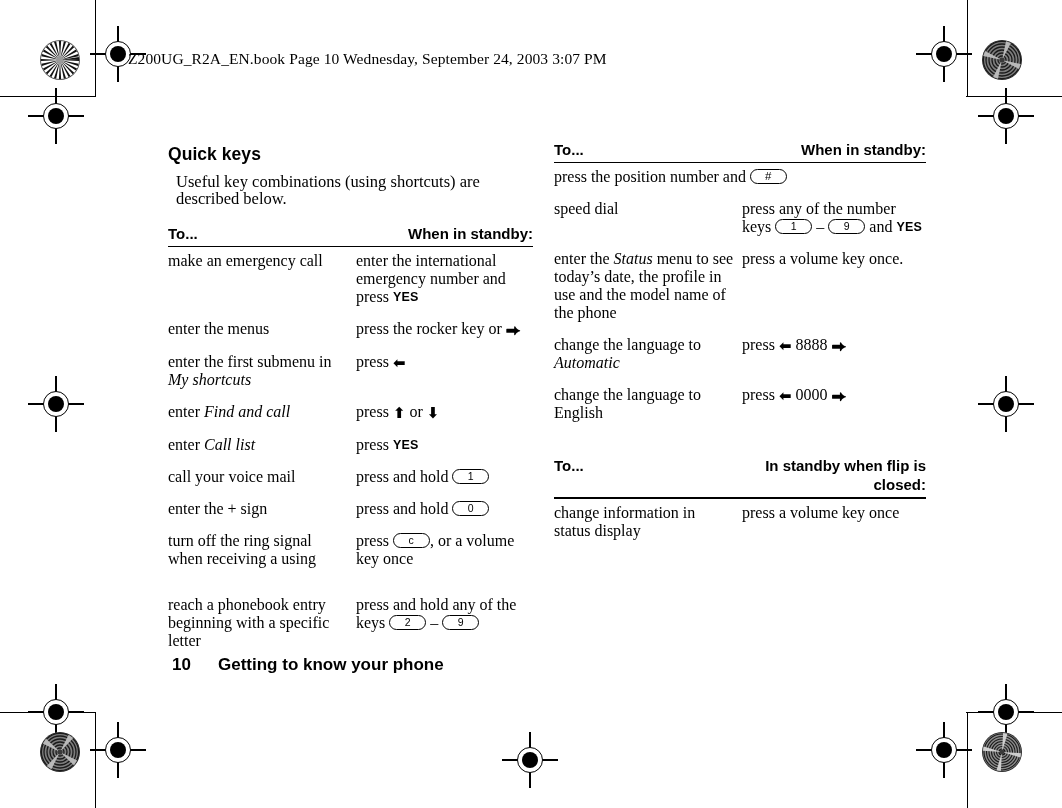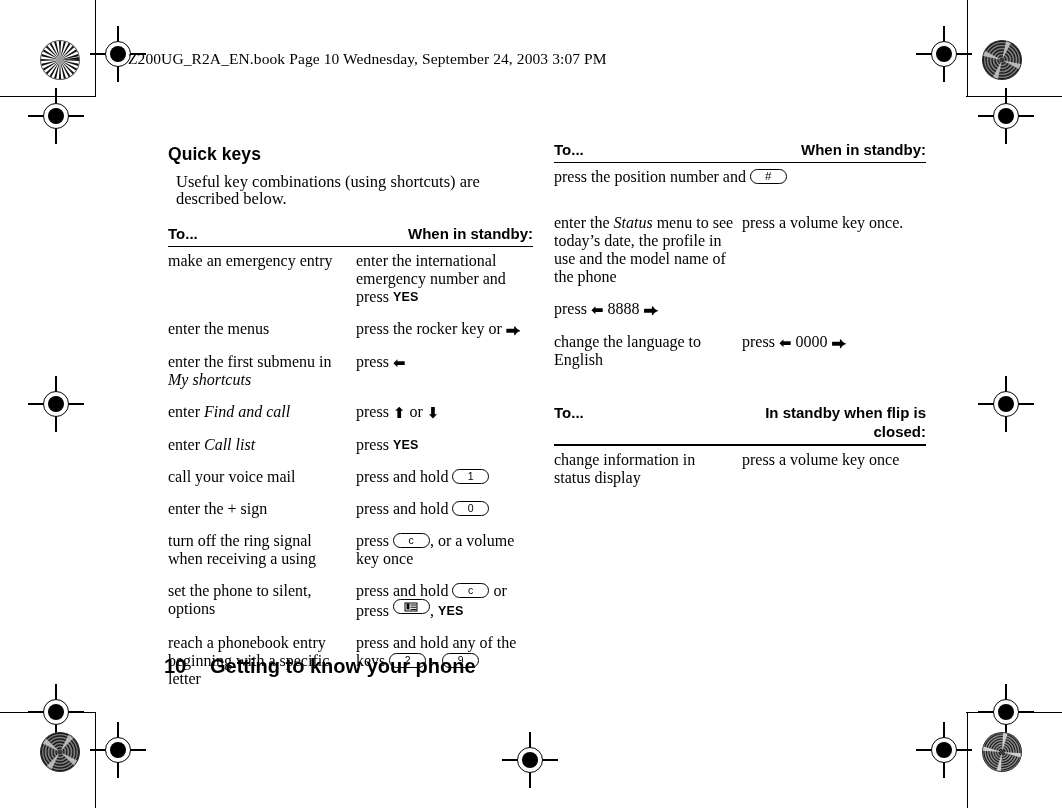--- a/index.html
+++ b/index.html
@@ -100,23 +100,23 @@
   }
   .kc-menu .mi::before {
     content:""; position:absolute; left:1px; top:0.5px; width:2.4px; height:6px; background:#000;
   }
   .kc-menu .mi::after {
     content:""; position:absolute; left:5px; top:1.2px; width:6px; height:1.1px; background:#000;
     box-shadow:0 2.2px 0 #000, 0 4.4px 0 #000;
   }
 
   .footer {
-    position:absolute; left:164px; top:655px;
+    position:absolute; left:172px; top:655px;
     font-family:"Liberation Sans", sans-serif;
-    font-weight:bold; font-size:20px;
+    font-weight:bold; font-size:17px;
   }
   .footer .pg { display:inline-block; width:46px; }
 </style>
 </head>
 <body>
 
 <div class="marks">
 
   <div class="rule vrule" style="left:95px; top:0; height:96px;"></div>
   <div class="rule vrule" style="left:95px; top:712px; height:96px;"></div>
@@ -413,21 +413,21 @@
       <p class="lead">Useful key combinations (using shortcuts) are described below.</p>
 
       <div style="margin-top:17px;">
         <div class="hdr-block">
           <div class="h1c">To...</div>
           <div class="h2c">When in standby:</div>
         </div>
         <div class="tbl-top-rule"></div>
         <div>
             <div class="row">
-              <div class="a">make an emergency entry</div>
+              <div class="a">make an emergency call</div>
               <div class="b">enter the international emergency number and press <span class="sc">YES</span></div>
             </div>
             <div class="rowspace"></div>
             <div class="row">
               <div class="a">enter the menus</div>
               <div class="b">press the rocker key or <span class="arr">⮕</span></div>
             </div>
             <div class="rowspace"></div>
             <div class="row">
               <div class="a">enter the first submenu in <i class="it">My shortcuts</i></div>
@@ -452,24 +452,20 @@
             <div class="row">
               <div class="a">enter the + sign</div>
               <div class="b">press and hold <span class="kc">0</span></div>
             </div>
             <div class="rowspace"></div>
             <div class="row">
               <div class="a">turn off the ring signal when receiving a using</div>
               <div class="b">press <span class="kc">c</span>, or a volume key once</div>
             </div>
             <div class="rowspace"></div>
-            <div class="row">
-              <div class="a">set the phone to silent, options</div>
-              <div class="b">press and hold <span class="kc">c</span> or press <span class="kc kc-menu"><span class="mi"></span></span>, <span class="sc">YES</span></div>
-            </div>
             <div class="rowspace"></div>
             <div class="row">
               <div class="a">reach a phonebook entry beginning with a specific letter</div>
               <div class="b">press and hold any of the keys <span class="kc">2</span> – <span class="kc">9</span></div>
             </div>
           </div>
       </div>
     </div>
 
     <div class="col col-right">
@@ -478,27 +474,32 @@
         <div class="hdr-block">
           <div class="h1c">To...</div>
           <div class="h2c">When in standby:</div>
         </div>
         <div class="tbl-top-rule"></div>
         <div>
             <div class="row">
               <div class="b">press the position number and <span class="kc hash">#</span></div>
             </div>
             <div class="rowspace"></div>
+            <div class="row">
+              <div class="a">speed dial</div>
+              <div class="b">press any of the number keys <span class="kc">1</span> – <span class="kc">9</span> and <span class="sc">YES</span></div>
+            </div>
             <div class="rowspace"></div>
             <div class="row">
               <div class="a">enter the <i class="it">Status</i> menu to see today’s date, the profile in use and the model name of the phone</div>
               <div class="b">press a volume key once.</div>
             </div>
             <div class="rowspace"></div>
             <div class="row">
+              <div class="a">change the language to <i class="it">Automatic</i></div>
               <div class="b">press <span class="arr">⬅</span> 8888 <span class="arr">⮕</span></div>
             </div>
             <div class="rowspace"></div>
             <div class="row">
               <div class="a">change the language to English</div>
               <div class="b">press <span class="arr">⬅</span> 0000 <span class="arr">⮕</span></div>
             </div>
             <div class="rowspace"></div>
           </div>
       </div>

